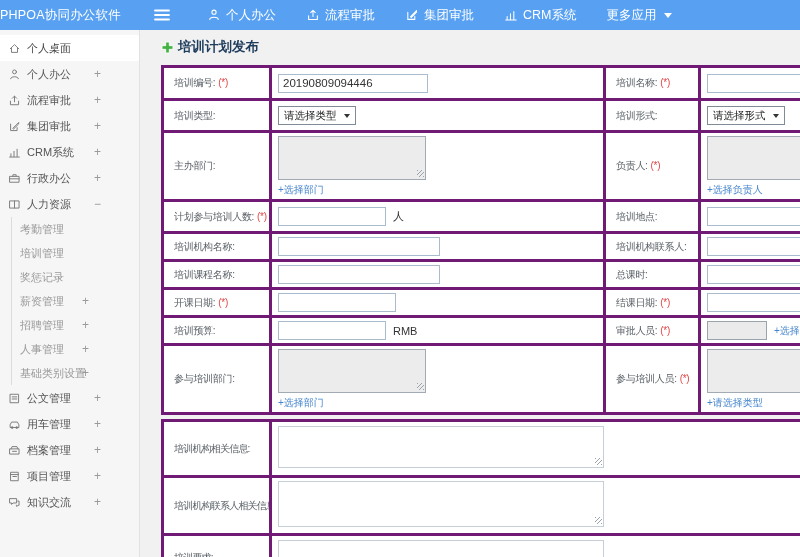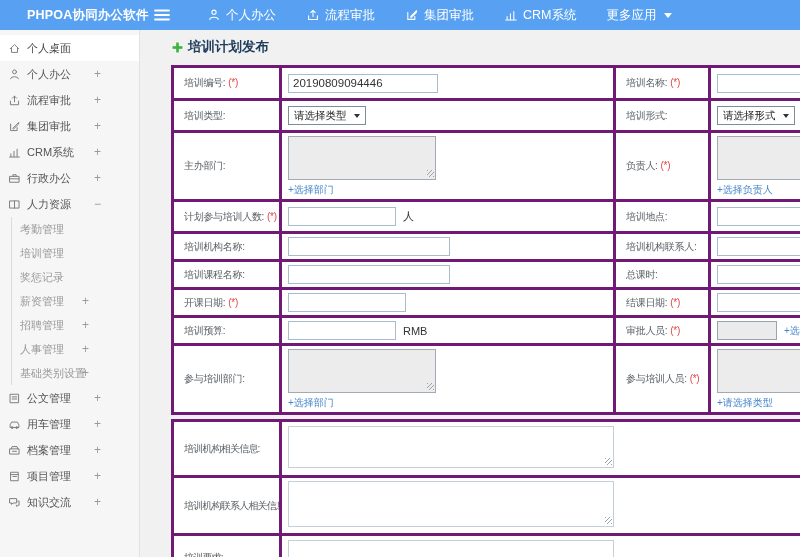--- a/index.html
+++ b/index.html
@@ -4,21 +4,21 @@
 <style>
   * { box-sizing: border-box; margin: 0; padding: 0; }
   html,body { width:800px; height:557px; overflow:hidden; }
   body {
     font-family: "Liberation Sans","DejaVu Sans",sans-serif;
     background:#f1f1f1; font-size:12px; color:#333; position:relative;
   }
   
   .topbar { position:absolute; top:0; left:0; width:800px; height:30px;
     background:#58a1f2; color:#fff; display:flex; align-items:center; z-index:20; }
-  .logo { width:148px; padding-left:27px; font-weight:bold; font-size:12.5px; letter-spacing:0.2px; white-space:nowrap; }
+  .logo { width:148px; padding-left:0; font-weight:normal; font-size:12.5px; letter-spacing:0.2px; white-space:nowrap; }
   .hamburger { width:16px; height:12px; margin:0 22px 0 6px; display:inline-block; cursor:pointer; }
   .hamburger svg { width:16px; height:12px; display:block; }
   .topnav { display:flex; align-items:center; }
   .nav-item { display:flex; align-items:center; gap:5px; margin:0 15px; font-size:12.5px; cursor:pointer; white-space:nowrap; }
   .nicon { width:14px; height:14px; display:inline-block; }
   .nicon svg { width:14px; height:14px; display:block; }
   .caret { width:0; height:0; border-left:4px solid transparent; border-right:4px solid transparent; border-top:5px solid #fff; margin-left:3px; }
   
   .sidebar { position:absolute; top:30px; left:0; width:140px; bottom:0;
     background:#f6f6f6; border-right:1px solid #e2e2e2; padding-top:5px; z-index:10; }
@@ -27,21 +27,21 @@
   .side-item.active { background:#ffffff; color:#444; }
   .sicon { width:13px; height:13px; margin-right:6px; color:#7c7c7c; flex:none; }
   .sicon svg { width:13px; height:13px; display:block; }
   .expander { position:absolute; right:38px; top:50%; transform:translateY(-50%);
     color:#9a9a9a; font-size:12px; font-weight:normal; line-height:1; }
   .submenu { border-left:1px solid #dcdcdc; margin-left:11px; }
   .sub-item { height:24px; line-height:24px; padding-left:8px; color:#999;
     font-size:11px; position:relative; cursor:pointer; }
   .sub-item .expander { right:50px; }
   
-  .main { position:absolute; top:30px; left:141px; right:0; bottom:0; padding:8px 0 0 30px; overflow:hidden; }
+  .main { position:absolute; top:30px; left:141px; right:0; bottom:0; padding:8px 0 0 20px; overflow:hidden; }
   .page-title { display:flex; align-items:center; gap:4px; font-size:13.5px;
     font-weight:bold; color:#1e3c5c; margin-bottom:9px; }
   .plus-icon { width:13px; height:13px; display:inline-block; }
   .plus-icon svg { width:13px; height:13px; display:block; }
   table { border-collapse:collapse; background:#fff; table-layout:fixed; width:840px; }
   td { border:3px solid #701a75; padding:3px 6px; vertical-align:middle; overflow:hidden; }
   td.lbl { padding-left:10px; color:#5a6066; font-size:10px; letter-spacing:-0.3px; white-space:nowrap; }
   .req { color:#e24545; font-style:normal; margin-left:3px; font-size:10px; }
   .fld { display:flex; align-items:center; flex-wrap:wrap; }
   .fld.block { display:block; }

